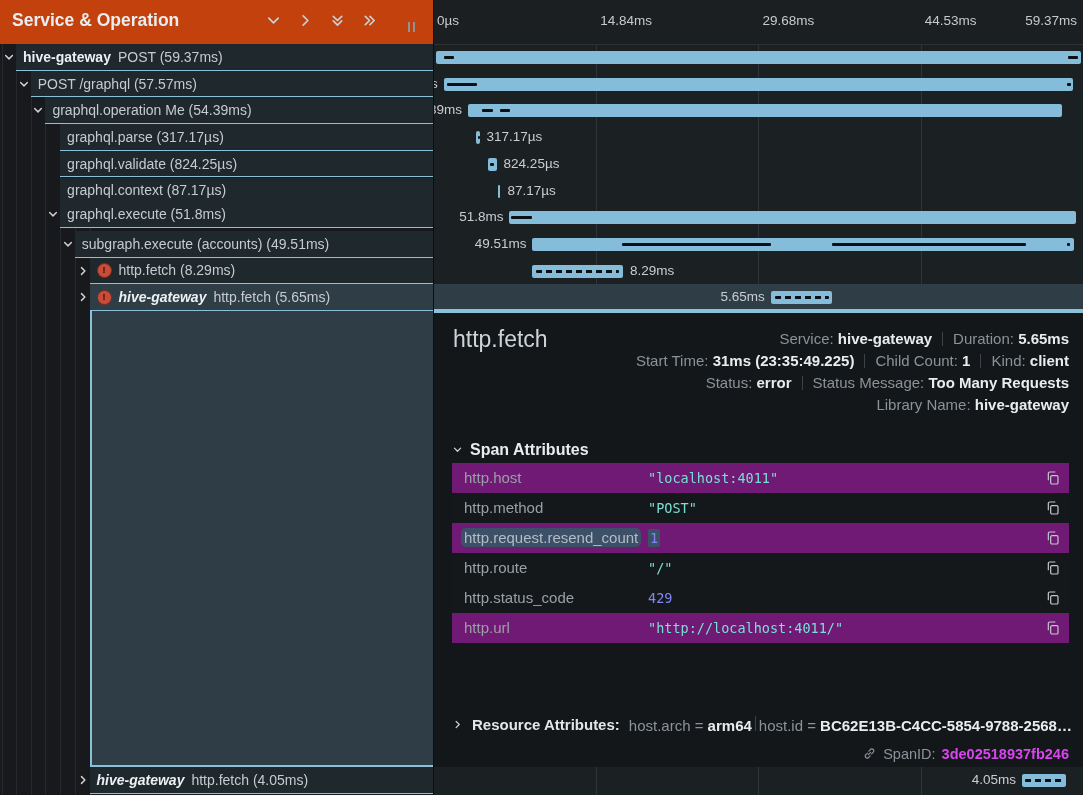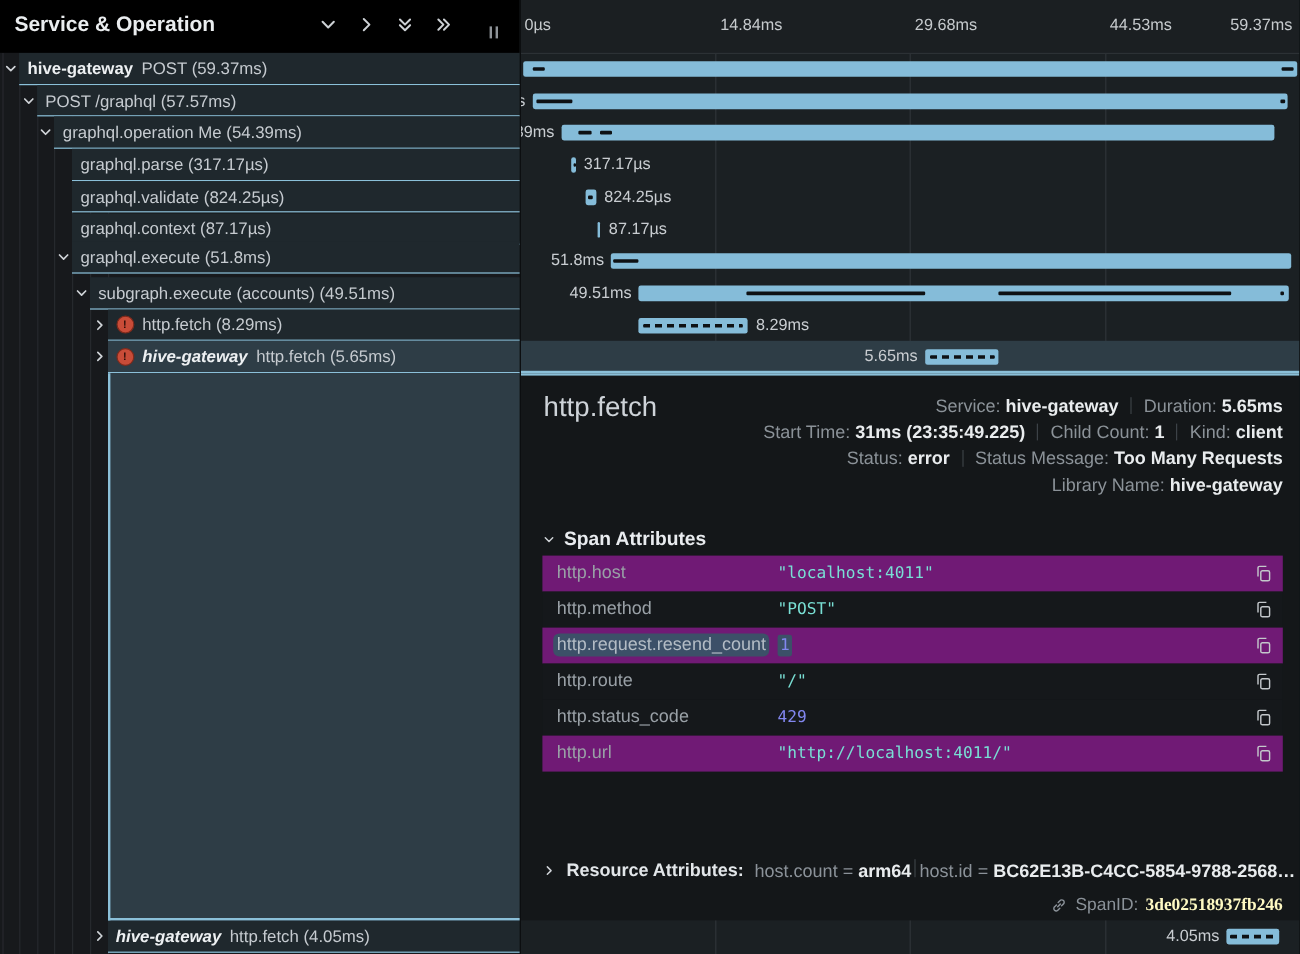--- a/index.html
+++ b/index.html
@@ -38,25 +38,25 @@
   .aval.num{color:#8287ef;}
   .aval.hlv{background:#3c5068;padding:1px 2px;border-radius:2px;}
   .copybtn{position:absolute;right:8px;top:7px;width:16px;height:16px;color:#c3c7cb;cursor:pointer;}
   #res-row{position:absolute;left:18px;top:403px;font-size:15px;color:#8b9299;
            display:flex;align-items:center;gap:9px;white-space:nowrap;justify-content:flex-end;}
   #res-row .rtitle{color:#e2e6e9;font-weight:bold;}
   #res-row b{color:#e9ecee;}
   .rdiv{display:inline-block;width:1px;height:15px;background:#3c4247;margin:0 3px;}
   #spanid-row{position:absolute;right:14px;top:433px;font-size:14.5px;color:#8b9299;
               display:flex;align-items:center;gap:6px;}
-  #spanid-row b{color:#fef9c3;font-family:Liberation Serif, serif;}
+  #spanid-row b{color:#d946ef;}
   
   #left-panel{position:absolute;left:0;top:0;width:434px;height:795px;background:#17191c;
               border-right:1px solid #0b0d0e;box-sizing:border-box;overflow:hidden;}
-  #tree-header{position:absolute;left:0;top:0;right:0;height:44px;background:#000000;}
+  #tree-header{position:absolute;left:0;top:0;right:0;height:44px;background:#c2410c;}
   #tree-title{position:absolute;left:12px;top:10px;font-size:17.5px;font-weight:bold;color:#eaedef;}
   #header-icons{position:absolute;right:56px;top:13px;display:flex;gap:17px;color:#ccd0d4;}
   #header-icons .hicon{width:15px;height:15px;cursor:pointer;}
   #resize-handle{position:absolute;right:18px;top:22px;display:flex;gap:3px;cursor:col-resize;}
   #resize-handle i{display:block;width:2px;height:10px;background:#8e9398;}
   .guide{position:absolute;top:44px;bottom:0;width:1px;background:#26292d;}
   .trow{position:absolute;left:0;width:434px;height:26.7px;}
   .tbox{position:absolute;top:0;bottom:0;right:0;background:#1f282d;
         border-bottom:1.5px solid #8bc0d9;box-sizing:border-box;
         display:flex;align-items:center;gap:7px;padding-left:7px;
@@ -240,21 +240,21 @@
               </svg>
             </span>
           </div>
         </div>
 
       <div id="res-row">
         <svg viewBox="0 0 16 16" width="11" height="11">
           <path d="M6 3.5L10.5 8L6 12.5" fill="none" stroke="#cfd3d7" stroke-width="1.8" stroke-linecap="round" stroke-linejoin="round"></path>
         </svg>
         <span class="rtitle">Resource Attributes:</span>
-        <span id="res-items"><span>host.count = </span><b>arm64</b><span class="rdiv"></span><span>host.id = </span><b>BC62E13B-C4CC-5854-9788-2568…</b></span>
+        <span id="res-items"><span>host.arch = </span><b>arm64</b><span class="rdiv"></span><span>host.id = </span><b>BC62E13B-C4CC-5854-9788-2568…</b></span>
       </div>
 
       <div id="spanid-row">
         <svg viewBox="0 0 24 24" width="15" height="15">
           <g fill="none" stroke="#8b9299" stroke-width="1.9" stroke-linecap="round">
             <path d="M10.3 13.7l3.4-3.4"></path>
             <path d="M8.6 11.4l-2.3 2.3a3.2 3.2 0 104.5 4.5l2.3-2.3"></path>
             <path d="M15.4 12.6l2.3-2.3a3.2 3.2 0 10-4.5-4.5l-2.3 2.3"></path>
           </g>
         </svg>

